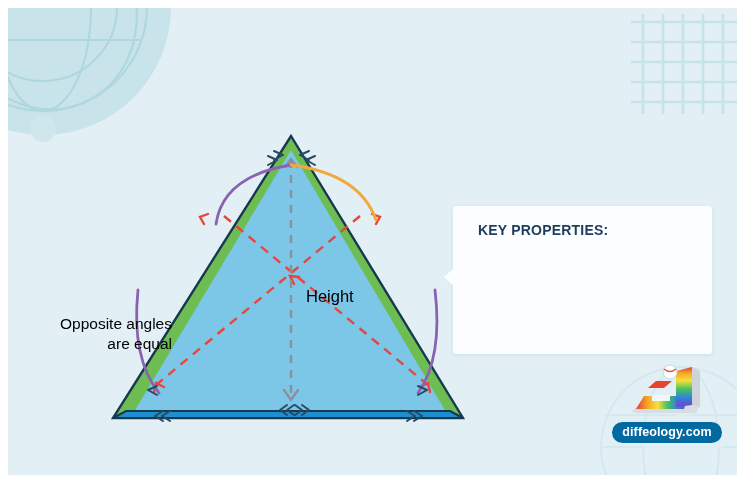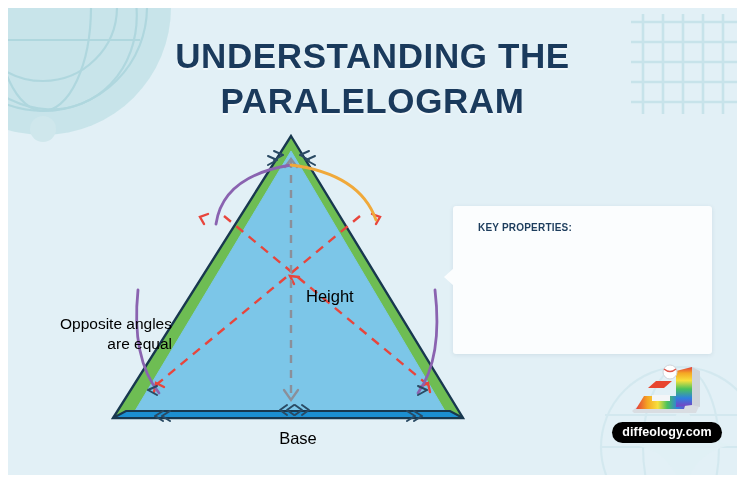--- a/index.html
+++ b/index.html
@@ -112,21 +112,21 @@
     left: -9px; top: 62px;
     width: 0; height: 0;
     border-top: 9px solid transparent;
     border-bottom: 9px solid transparent;
     border-right: 10px solid #fbfdfe;
   }
   #key-title {
     position: absolute;
     left: 25px; top: 16px;
     color: #1d3d5d;
-    font-size: 10px;
+    font-size: 14px;
     font-weight: bold;
     letter-spacing: .2px;
   }
   #key-list {
     position: absolute;
     left: 25px; top: 38px;
     margin: 0; padding: 0;
     list-style: none;
     color: #27475f;
     font-size: 13.5px;
@@ -141,21 +141,21 @@
   }
   #logo-mark {
     position: absolute;
     left: 14px; top: 0;
     width: 82px; height: 56px;
   }
   #logo-badge {
     position: absolute;
     left: 0; bottom: 0;
     width: 110px; height: 21px;
-    background: #000000;
+    background: #0369a1;
     border-radius: 11px;
     color: #ffffff;
     font-size: 12.5px;
     font-weight: bold;
     text-align: center;
     line-height: 21px;
     letter-spacing: .1px;
   }
 </style>
 </head>
@@ -198,24 +198,20 @@
       <g fill="none" stroke="#c6e2e9" stroke-width="2.2">
         <circle cx="90" cy="90" r="80"></circle>
         <ellipse cx="90" cy="90" rx="38" ry="80"></ellipse>
         <path d="M14 58 H166"></path>
         <path d="M14 122 H166"></path>
         <path d="M10 90 H170"></path>
       </g>
       <path d="M92 36 Q99 80 140 88 Q99 96 92 142 Q85 96 44 88 Q85 80 92 36 Z" fill="#dff0f4" opacity=".9"></path>
     </svg>
 
-    <div id="title">
-      <span class="line">UNDERSTANDING THE</span>
-      <span class="line">PARALELOGRAM</span>
-    </div>
 
     <svg id="diagram" viewBox="0 0 729 467">
 
       <polygon points="283,128 455,410 105,410" fill="#6ebd53" stroke="#18384f" stroke-width="2.4"></polygon>
 
       <polygon points="283,143 437,403 127,403" fill="#7cc6e8" stroke="#7cc6e8" stroke-width="1"></polygon>
 
       <polygon points="118,403 442,403 455,410 105,410" fill="#1c8fd1" stroke="#18384f" stroke-width="2.2"></polygon>
 
       <g stroke="#e8453c" stroke-width="2.4" stroke-dasharray="9 7" fill="none">
@@ -266,21 +262,20 @@
         <path d="M272,402 l7,-5 M272,402 l7,5"></path>
         <path d="M279,402 l7,-5 M279,402 l7,5"></path>
         <path d="M294,402 l-7,-5 M294,402 l-7,5"></path>
         <path d="M301,402 l-7,-5 M301,402 l-7,5"></path>
       </g>
     </svg>
 
     <div class="diagram-label" id="label-opposite-angles">Opposite angles
 are equal</div>
     <div class="diagram-label" id="label-height">Height</div>
-    <div class="diagram-label" id="label-base">Base</div>
 
     <div id="key-card">
       <div id="key-title">KEY PROPERTIES:</div>
     </div>
 
     <div id="logo">
       <svg id="logo-mark" viewBox="0 0 82 56">
         <defs>
           <linearGradient id="rb-h" x1="0" y1="0" x2="1" y2="0">
             <stop offset="0%" stop-color="#e23b3b"></stop>

